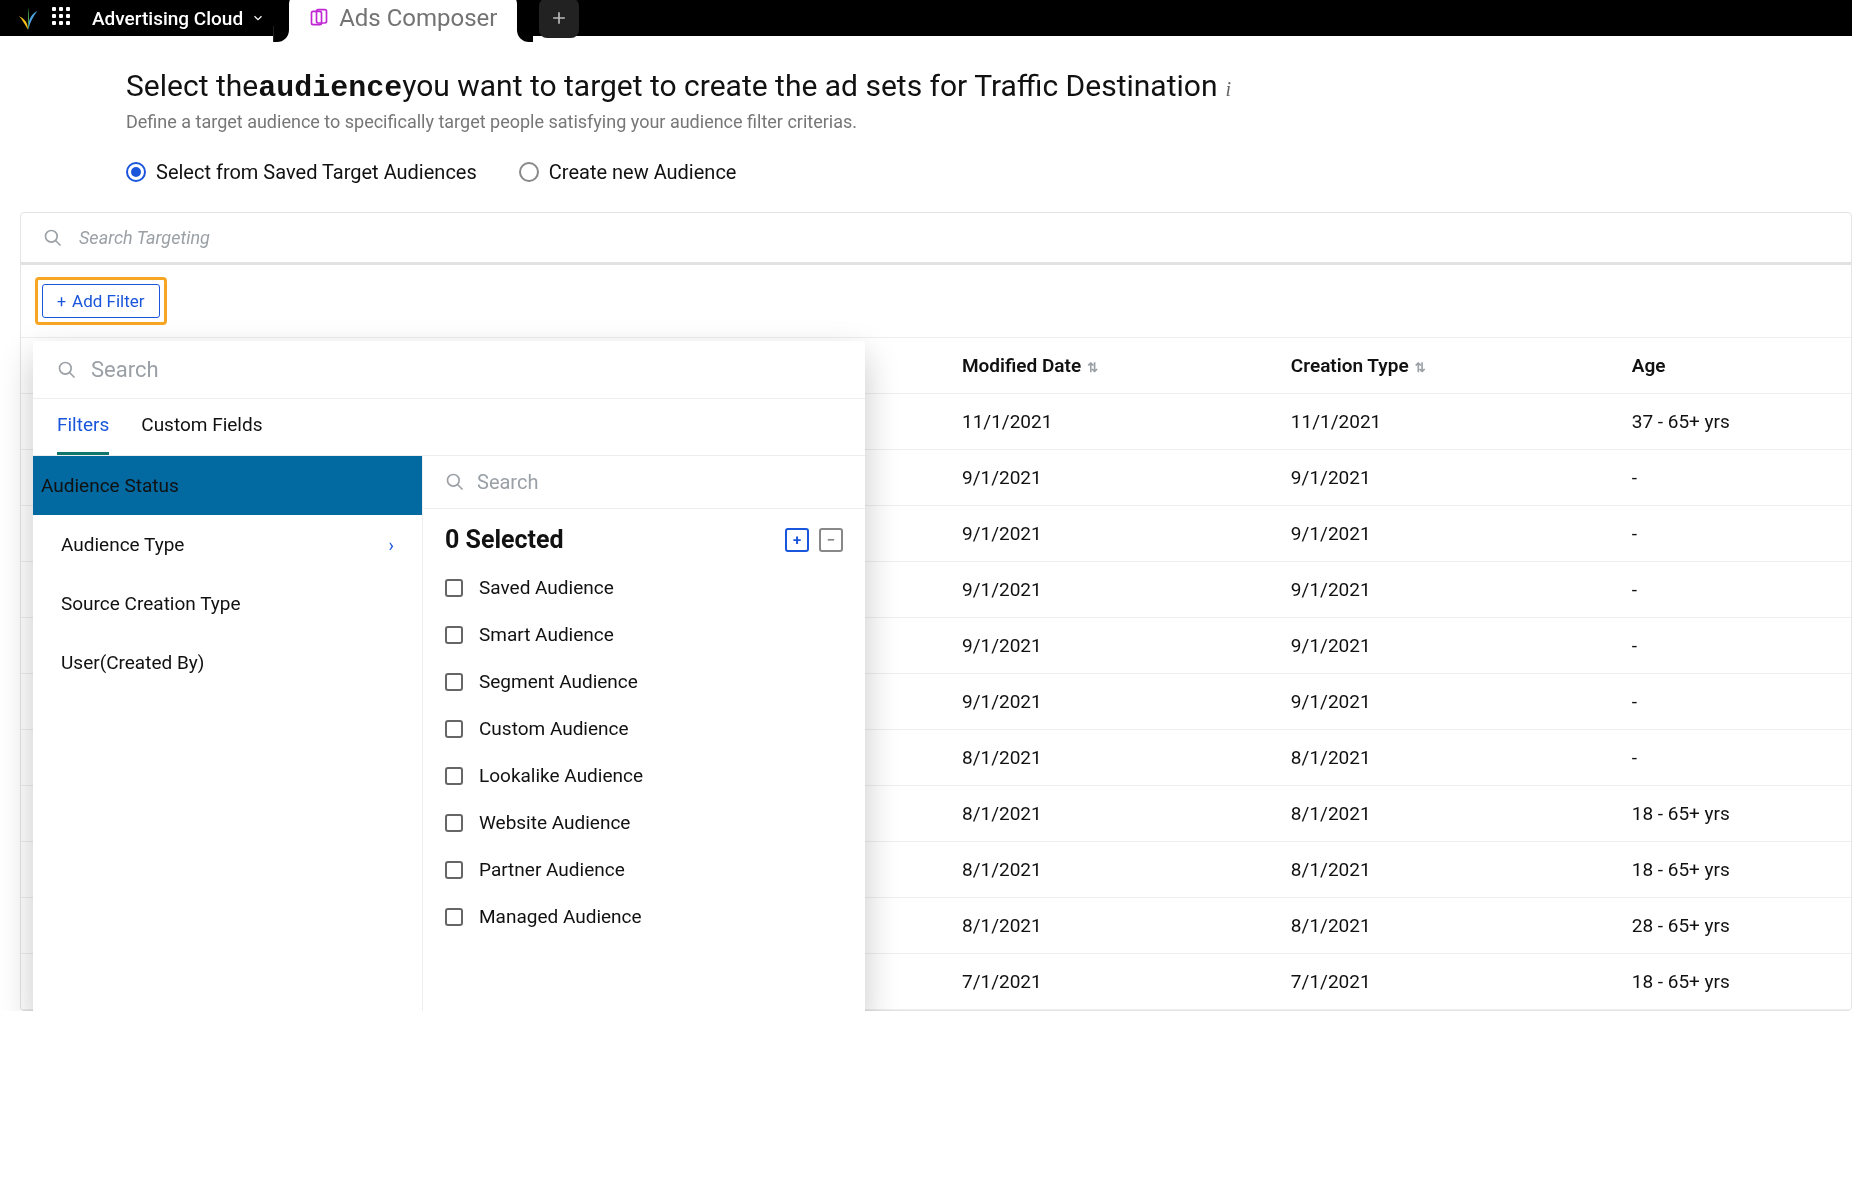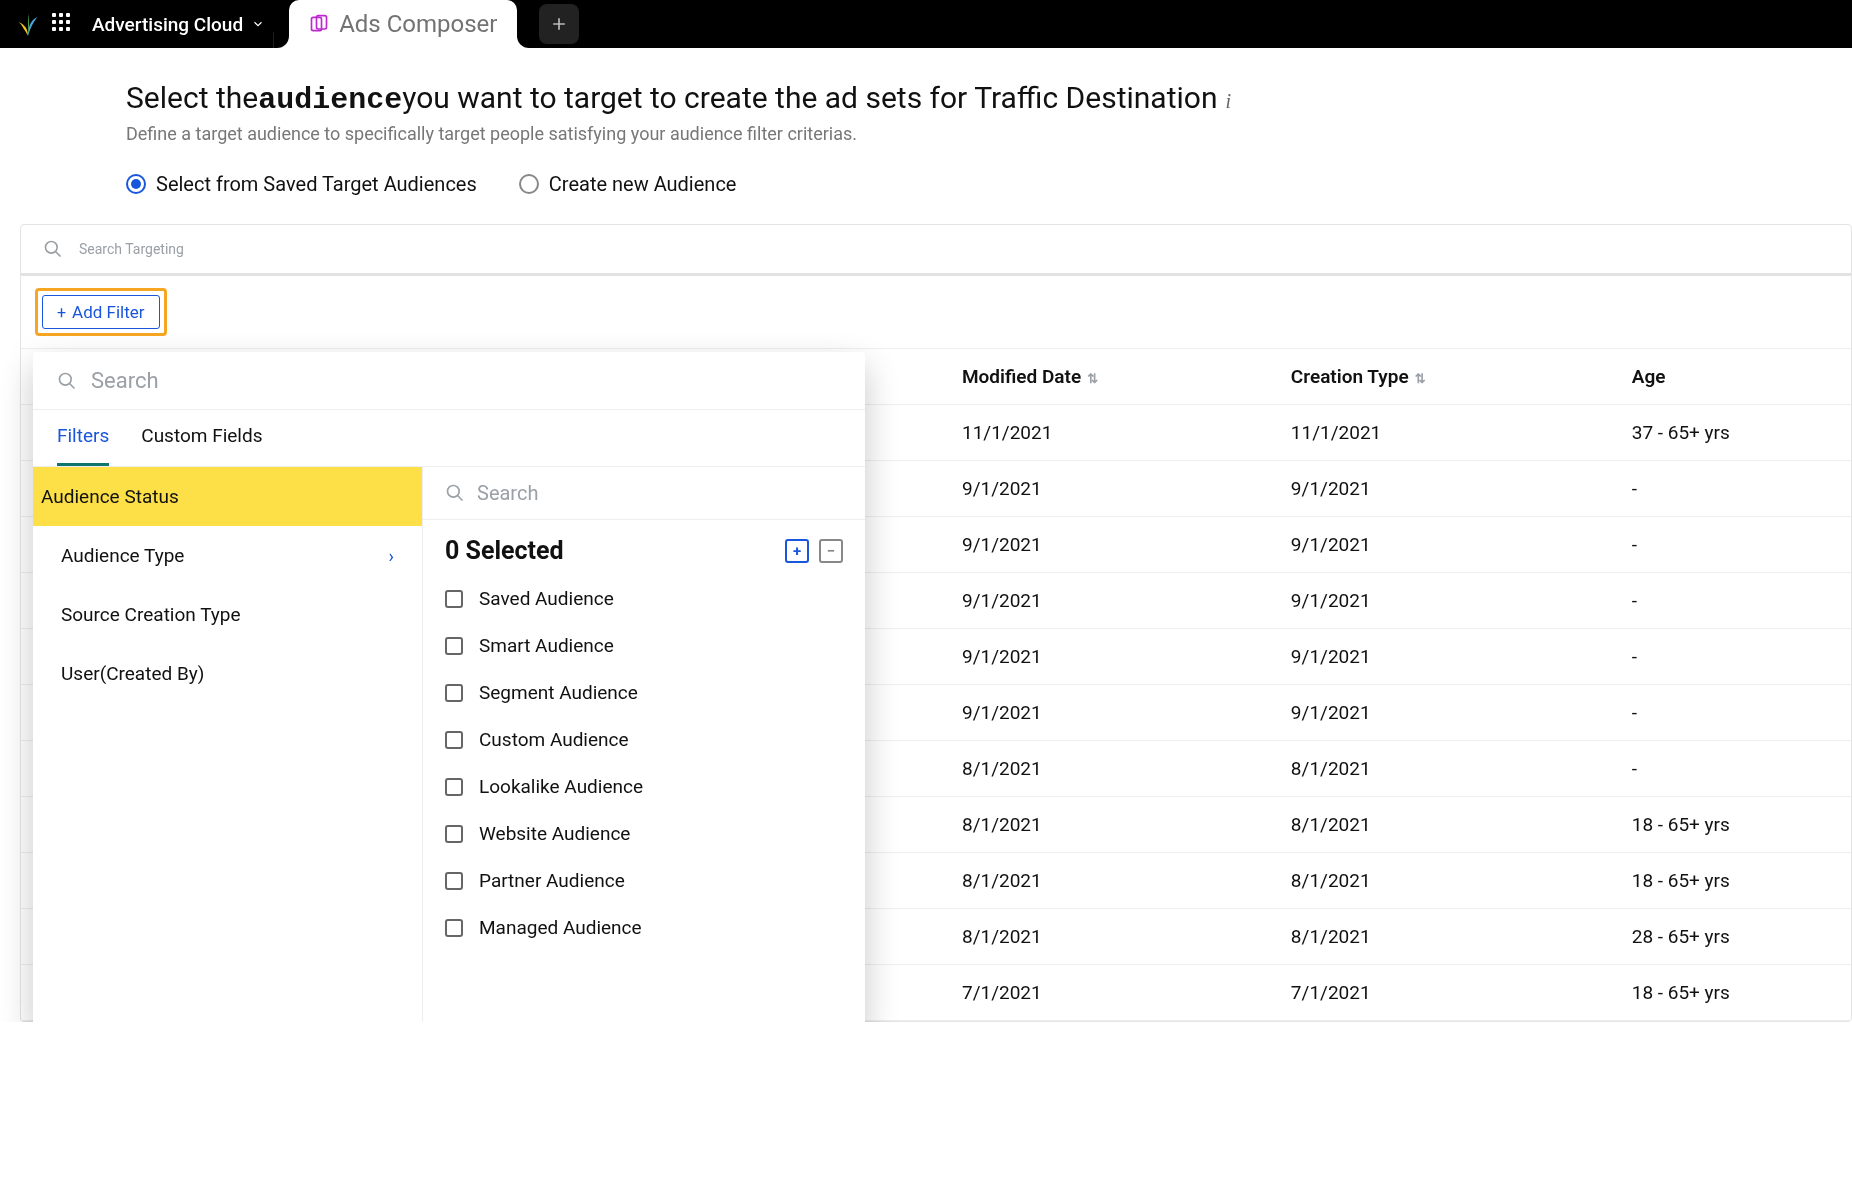--- a/index.html
+++ b/index.html
@@ -1,19 +1,19 @@
 <!DOCTYPE html>
 <html><head>
 <meta charset="utf-8">
 <style>
   * { box-sizing: border-box; margin: 0; padding: 0; font-family: -apple-system, BlinkMacSystemFont, "Segoe UI", Roboto, sans-serif; }
   body { background: #fff; color: #111; overflow-x: hidden; }
 
   
-  .topbar { background: #000; height: 48px; display: flex; align-items: center; color: #fff; padding: 0 14px; }
+  .topbar { background: #000; height: 36px; display: flex; align-items: center; color: #fff; padding: 0 14px; }
   .logo { width: 28px; height: 28px; display: flex; align-items: center; justify-content: center; margin-right: 10px; }
   .apps-grid { width: 22px; height: 22px; display: grid; grid-template-columns: repeat(3, 4px); grid-template-rows: repeat(3, 4px); gap: 3px; margin-right: 18px; cursor: pointer;}
   .apps-grid span { background: #fff; border-radius: 1px; }
   .brand-link { font-size: 19px; font-weight: 500; color: #fff; display: flex; align-items: center; gap: 8px; cursor: pointer; margin-right: 24px;}
   .tab-active { background: #fff; color: #737373; height: 48px; display: flex; align-items: center; padding: 0 20px; gap: 10px; border-top-left-radius: 10px; border-top-right-radius: 10px; font-size: 24px; position: relative;}
   .tab-active::before, .tab-active::after { content: ""; position: absolute; bottom: 0; width: 16px; height: 16px; background: #000;}
   .tab-active::before { left: -16px; border-bottom-right-radius: 12px; box-shadow: 4px 4px 0 4px #fff; clip-path: inset(0 0 0 0);}
   .tab-active::after  { right: -16px; border-bottom-left-radius: 12px; box-shadow: -4px 4px 0 4px #fff;}
   .tab-icon { width: 20px; height: 20px; }
   .add-tab-btn { width: 40px; height: 40px; border-radius: 8px; background: #222; display: flex; align-items: center; justify-content: center; margin-left: 22px; cursor: pointer;}
@@ -29,21 +29,21 @@
   .radio-row { display: flex; gap: 42px; padding: 14px 0 0 126px; }
   .radio-opt { display: flex; align-items: center; gap: 10px; font-size: 20px; cursor: pointer;}
   .radio-circle { width: 20px; height: 20px; border: 2px solid #888; border-radius: 50%; display: flex; align-items: center; justify-content: center;}
   .radio-circle.selected { border-color: #1a56db; }
   .radio-circle.selected::after { content:""; width: 10px; height: 10px; background: #1a56db; border-radius: 50%; }
 
   
   .panel { margin: 28px 0 0 20px; border: 1px solid #e4e4e4; border-radius: 4px; overflow: visible; background: #fff; }
 
   .search-bar { display: flex; align-items: center; gap: 16px; padding: 14px 22px; border-bottom: 3px solid #e2e2e2; }
-  .search-bar input { border: none; outline: none; font-size: 14px; color: #a21caf; width: 100%; }
+  .search-bar input { border: none; outline: none; font-size: 18px; color: #a21caf; width: 100%; font-style: italic; }
   .search-bar input::placeholder { color: #9aa0a6; }
 
   .filter-row { padding: 12px 14px; border-bottom: 1px solid #eee; position: relative; }
   .add-filter-highlight { display: inline-block; border: 3px solid #f6a623; border-radius: 4px; padding: 4px;}
   .add-filter-btn { border: 1px solid #1a56db; background: #fff; color: #1a56db; padding: 6px 14px; font-size: 17px; border-radius: 3px; cursor: pointer; display: inline-flex; align-items: center; gap: 6px;}
   .add-filter-btn .plus { font-size: 16px; }
 
   
   .table-wrap { position: relative; }
   table { border-collapse: collapse; width: 100%; table-layout: fixed;}
@@ -62,21 +62,21 @@
   .popover { position: absolute; top: 3px; left: 12px; width: 832px; background: #fff; box-shadow: 0 14px 34px rgba(0,0,0,0.22); border-radius: 3px; z-index: 50; display: flex; flex-direction: column;}
   .popover-search { display: flex; align-items: center; gap: 14px; padding: 16px 24px; border-bottom: 1px solid #eee;}
   .popover-search input { border: none; outline: none; font-size: 22px; width: 100%; }
   .popover-search input::placeholder { color: #9aa0a6; }
   .pop-tabs { display: flex; gap: 32px; padding: 0 24px; border-bottom: 1px solid #eee;}
   .pop-tab { padding: 14px 0 16px 0; font-size: 19px; cursor: pointer; }
   .pop-tab.active { color: #1a56db; border-bottom: 3px solid #0f766e; }
   .pop-body { display: flex; min-height: 560px;}
   .pop-left { width: 390px; border-right: 1px solid #eee; }
   .cat-item { padding: 18px 28px; font-size: 19px; cursor: pointer; display: flex; justify-content: space-between; align-items: center;}
-  .cat-item.active { background: #fde047; padding-left: 8px; }
+  .cat-item.active { background: #0369a1; padding-left: 8px; }
   .chev { color: #1a56db; font-size: 18px;}
   .pop-right { flex: 1; display: flex; flex-direction: column; }
   .pop-right-search { display: flex; align-items: center; gap: 12px; padding: 14px 22px; border-bottom: 1px solid #eee;}
   .pop-right-search input { border: none; outline: none; font-size: 20px; width: 100%;}
   .pop-right-search input::placeholder { color: #9aa0a6; }
   .sel-header { display: flex; justify-content: space-between; align-items: center; padding: 16px 22px 10px 22px;}
   .sel-header .count { font-weight: 700; font-size: 25px;}
   .sel-actions { display: flex; gap: 10px;}
   .sq-btn { width: 24px; height: 24px; border: 2px solid #1a56db; border-radius: 3px; display: flex; align-items: center; justify-content: center; cursor: pointer; color: #1a56db; font-size: 15px; font-weight: bold;}
   .sq-btn.gray { border-color: #888; color: #888;}

